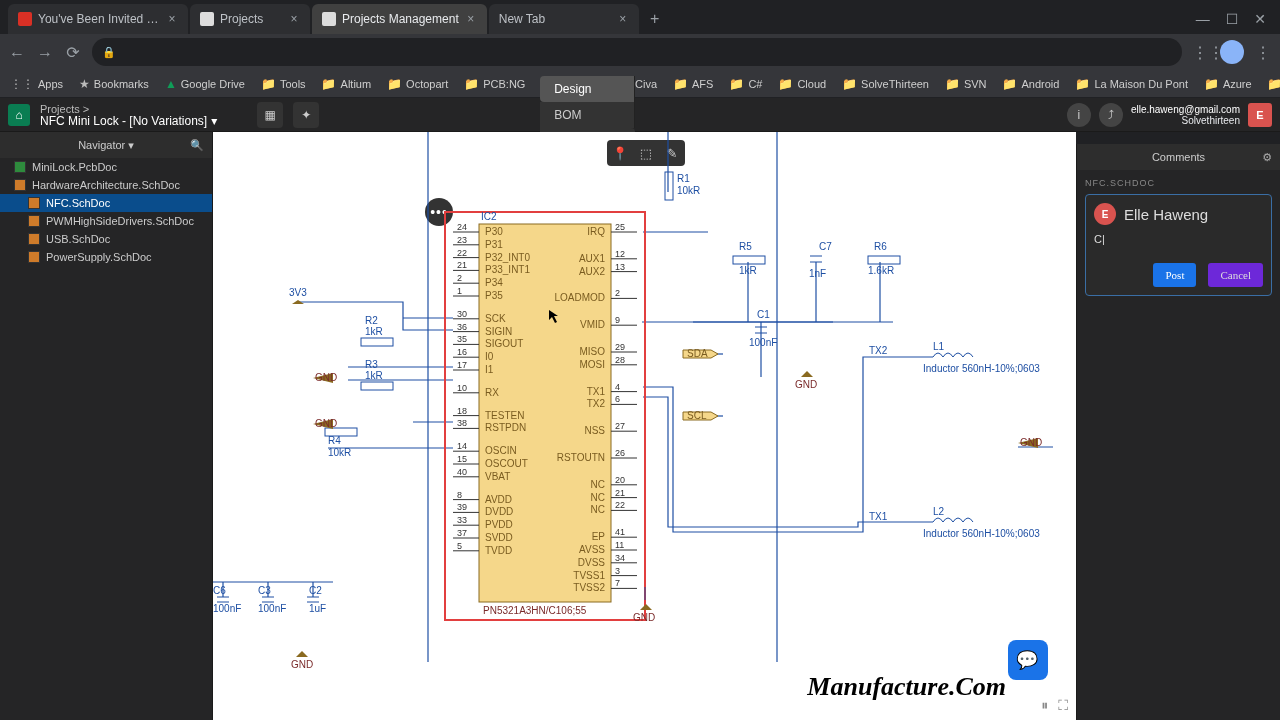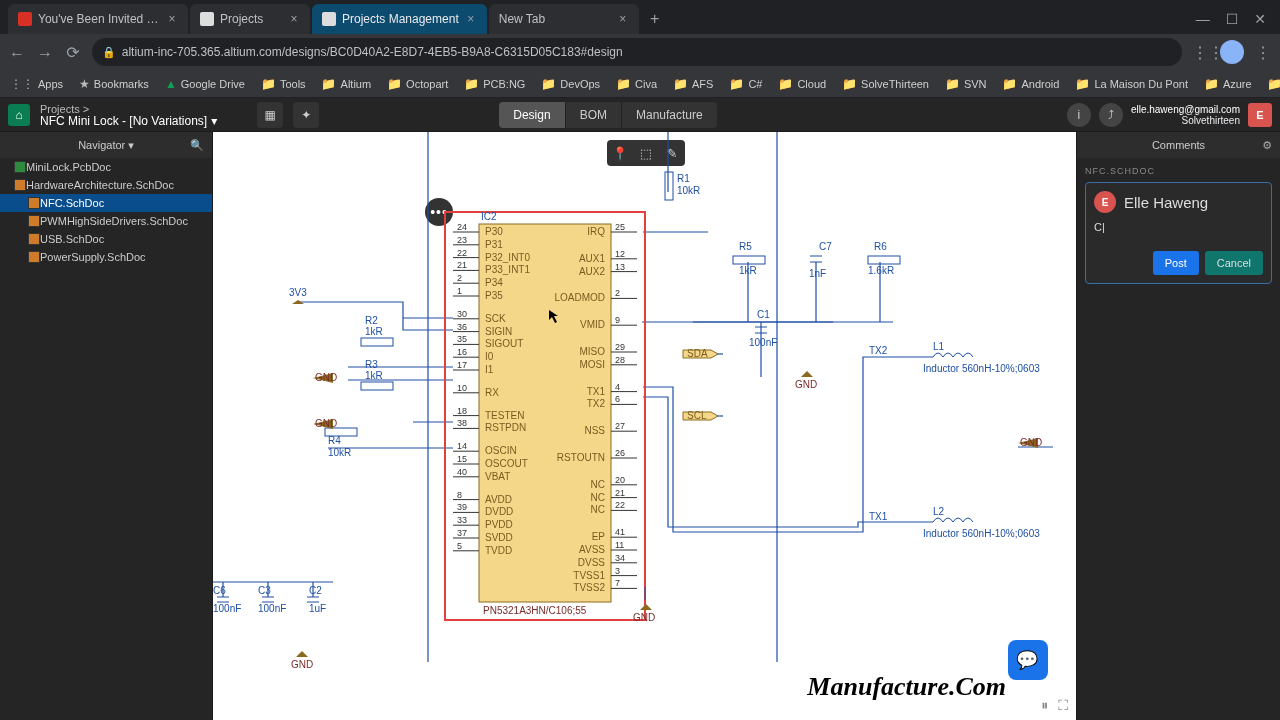--- a/index.html
+++ b/index.html
@@ -1,21 +1,21 @@
 <!DOCTYPE html>
 <html><head>
 <meta charset="utf-8">
 <style>
   * { box-sizing: border-box; margin: 0; padding: 0; }
   body { font-family: "Segoe UI", Arial, sans-serif; font-size: 12px; background: #202124; color: #e8eaed; width: 1280px; height: 720px; overflow: hidden; position: relative; }
   
   .chrome { background: #202124; }
   .tabs-row { display: flex; align-items: center; height: 34px; padding: 4px 8px 0 8px; gap: 2px; }
   .tab { display: flex; align-items: center; gap: 6px; height: 30px; padding: 0 10px; background: #2d2e31; color: #bdc1c6; border-radius: 6px 6px 0 0; max-width: 180px; min-width: 120px; font-size: 12px; }
-  .tab.active { background: #0c4a6e; color: #e8eaed; }
+  .tab.active { background: #404040; color: #e8eaed; }
   .tab .ico { width: 14px; height: 14px; background: #5f6368; border-radius: 2px; flex: none; }
   .tab .ico.gmail { background: #d93025; }
   .tab .ico.al { background: #ddd; }
   .tab .lbl { white-space: nowrap; overflow: hidden; text-overflow: ellipsis; flex: 1; }
   .tab .x { width: 12px; text-align: center; color: #9aa0a6; flex: none; }
   .tab.newtab { min-width: 28px; max-width: 28px; background: transparent; justify-content: center; color: #9aa0a6; font-size: 16px; }
   .winctrl { margin-left: auto; display: flex; gap: 16px; color: #9aa0a6; padding-right: 6px; font-size: 14px; }
   .addr-row { display: flex; align-items: center; height: 36px; padding: 0 8px; gap: 10px; background: #35363a; }
   .nav-ico { color: #9aa0a6; font-size: 16px; width: 18px; text-align: center; }
   .omnibox { flex: 1; height: 28px; background: #202124; border-radius: 14px; display: flex; align-items: center; padding: 0 10px; gap: 6px; color: #bdc1c6; font-size: 12px; }
@@ -26,68 +26,68 @@
   .bk .f { color: #f1c232; font-size: 12px; }
   .bk.apps .f { color: #bbb; }
   .bk.star .f { color: #bbb; }
   .bk.gdrive .f { color: #0f9d58; }
   
   .app-hdr { height: 34px; background: #252526; display: flex; align-items: center; padding: 0 8px; gap: 10px; border-bottom: 1px solid #1a1a1a; }
   .doc-ico { width: 22px; height: 22px; background: #0a7d52; border-radius: 3px; display:flex; align-items:center; justify-content:center; color:#fff; font-size:12px; }
   .crumbs { display:flex; flex-direction:column; font-size:11px; line-height:12px; color:#bbb; }
   .crumbs .title { font-size:12px; color:#fff; display:flex; align-items:center; gap:4px;}
   .sq-btn { width: 26px; height: 26px; background: #333; border-radius: 4px; display:flex; align-items:center; justify-content:center; color:#ccc; }
-  .seg { display:flex; margin-left:auto; margin-right:auto; }
+  .seg { display:flex; margin-left:auto; margin-right:auto;flex-direction:column; }
   .seg .sb { height:26px; padding:0 14px; display:flex; align-items:center; background:#333; color:#ccc; font-size:12px; border-right:1px solid #222;}
   .seg .sb:first-child{border-radius:4px 0 0 4px;}
   .seg .sb:last-child{border-radius:0 4px 4px 0; border-right:none;}
   .seg .sb.sel{background:#555;color:#fff;}
   .user-block{ margin-left:auto; display:flex; align-items:center; gap:8px;}
   .round{width:24px;height:24px;border-radius:50%;background:#444;display:flex;align-items:center;justify-content:center;color:#ccc;font-size:12px;}
   .userinfo{font-size:10px; text-align:right; line-height:11px;}
   .userinfo .em{color:#fff;}
   .av{width:24px;height:24px;border-radius:3px;background:#d9534f;color:#fff;display:flex;align-items:center;justify-content:center;font-size:11px;font-weight:bold;}
   
   .main { position:absolute; top:132px; bottom:0; left:0; right:0; display:flex; }
   
   .nav { width:213px; background:#252526; display:flex; flex-direction:column; border-right:1px solid #1a1a1a;}
   .nav-hdr{height:26px; background:#2d2d2d; display:flex; align-items:center; padding:0 8px; font-size:11px; color:#ccc; justify-content:center; position:relative;}
   .nav-hdr .search{position:absolute; right:8px; color:#aaa;}
   .tree{font-size:11px; color:#ccc;}
-  .tree .node{display:flex; align-items:center; gap:0; height:18px; padding:0 8px 0 14px;}
+  .tree .node{display:flex; align-items:center; gap:6px; height:18px; padding:0 8px 0 14px;}
   .tree .node.sel{background:#0a4d8c; color:#fff;}
   .tree .fi{width:12px;height:12px;background:#ce7b2a;border:1px solid #333; flex:none;}
   .tree .fi.pcb{background:#2e8b3d;}
   .tree .lvl1{padding-left:28px;}
   
   .canvas-wrap{flex:1; position:relative; background:#fff;}
   .svgc{position:absolute; inset:0; width:100%; height:100%;}
   .fab{position:absolute; left:212px; top:66px; width:28px;height:28px;border-radius:50%;background:#333;color:#fff;display:flex;align-items:center;justify-content:center;font-size:14px;letter-spacing:1px;}
   .toolbar-float{position:absolute; left:394px; top:8px; height:26px; background:#333; border-radius:4px; display:flex; align-items:center;}
   .toolbar-float .tb{width:26px;text-align:center;color:#ccc;font-size:13px;}
   .status-pill{position:absolute; left:50%; transform:translateX(-50%); bottom:14px; background:#333;color:#ddd; font-size:11px; padding:5px 12px; border-radius:3px; display:flex; align-items:center; gap:8px;}
   .status-pill .dot{width:6px;height:6px;border-radius:50%;background:#4caf50;}
   .watermark{position:absolute; right:70px; bottom:18px; font-family:"Times New Roman",serif; font-size:26px; font-weight:bold; font-style:italic; color:#000;}
   .chat-fab{position:absolute; right:28px; bottom:40px; width:40px;height:40px;border-radius:8px;background:#1a73e8;color:#fff;display:flex;align-items:center;justify-content:center;font-size:18px;}
   .media-ctrl{position:absolute; right:8px; bottom:6px; display:flex; gap:10px; color:#888; font-size:14px;}
   
-  .comments{width:204px;background:#252526;display:flex;flex-direction:column;border-left:1px solid #1a1a1a;}
+  .comments{width:204px;background:#252526;display:flex;flex-direction:column;border-left:1px solid #1a1a1a;margin-top:12px;}
   .comments-hdr{height:26px;background:#2d2d2d;display:flex;align-items:center;justify-content:center;font-size:11px;color:#ccc;position:relative;}
   .comments-hdr .gear{position:absolute;right:8px;color:#aaa;}
   .comments-body{padding:8px;}
   .crumb{font-size:9px;letter-spacing:1px;color:#888;margin-bottom:6px;}
   .comment-box{border:1px solid #3a6ea5;border-radius:4px;padding:8px;background:#2a2a2a;}
   .cbox-head{display:flex;align-items:center;gap:8px;margin-bottom:8px;}
   .cav{width:22px;height:22px;border-radius:50%;background:#d9534f;color:#fff;display:flex;align-items:center;justify-content:center;font-size:10px;font-weight:bold;}
   .cname{font-size:15px;color:#ddd;}
   .cinput{min-height:20px;font-size:11px;color:#ddd;margin-bottom:10px;}
-  .cbtns{display:flex;justify-content:flex-end;gap:6px;}
+  .cbtns{display:flex;justify-content:flex-end;gap:12px;font-family:Liberation Serif, serif;}
   .btn{height:24px;padding:0 12px;border-radius:3px;font-size:11px;display:flex;align-items:center;}
   .btn.primary{background:#1a73e8;color:#fff;}
-  .btn.sec{background:#0f766e;color:#ddd;}
+  .btn.sec{background:#6d28d9;color:#ddd;}
   
   .pin{font:10px Arial; fill:#7a5c20;}
   .pinno{font:9px Arial; fill:#333;}
   .ref{font:10px Arial; fill:#1e4fa3;}
   .net{font:10px Arial; fill:#1e4fa3;}
   .gnd{font:10px Arial; fill:#7a2a2a;}
 </style>
 </head>
 <body>
 
@@ -118,21 +118,20 @@
       <span>☐</span>
       <span>✕</span>
     </div>
   </div>
   <div class="addr-row">
     <span class="nav-ico">←</span>
     <span class="nav-ico">→</span>
     <span class="nav-ico">⟳</span>
     <div class="omnibox">
       <span class="lock">🔒</span>
-      <span>altium-inc-705.365.altium.com/designs/BC0D40A2-E8D7-4EB5-B9A8-C6315D05C183#design</span>
     </div>
     <span class="nav-ico">⋮⋮</span>
     <div class="prof"></div>
     <span class="nav-ico">⋮</span>
   </div>
   <div class="bookmarks">
     <span class="bk apps">
         <span class="f">⋮⋮</span>
         <span>Apps</span>
       </span>

